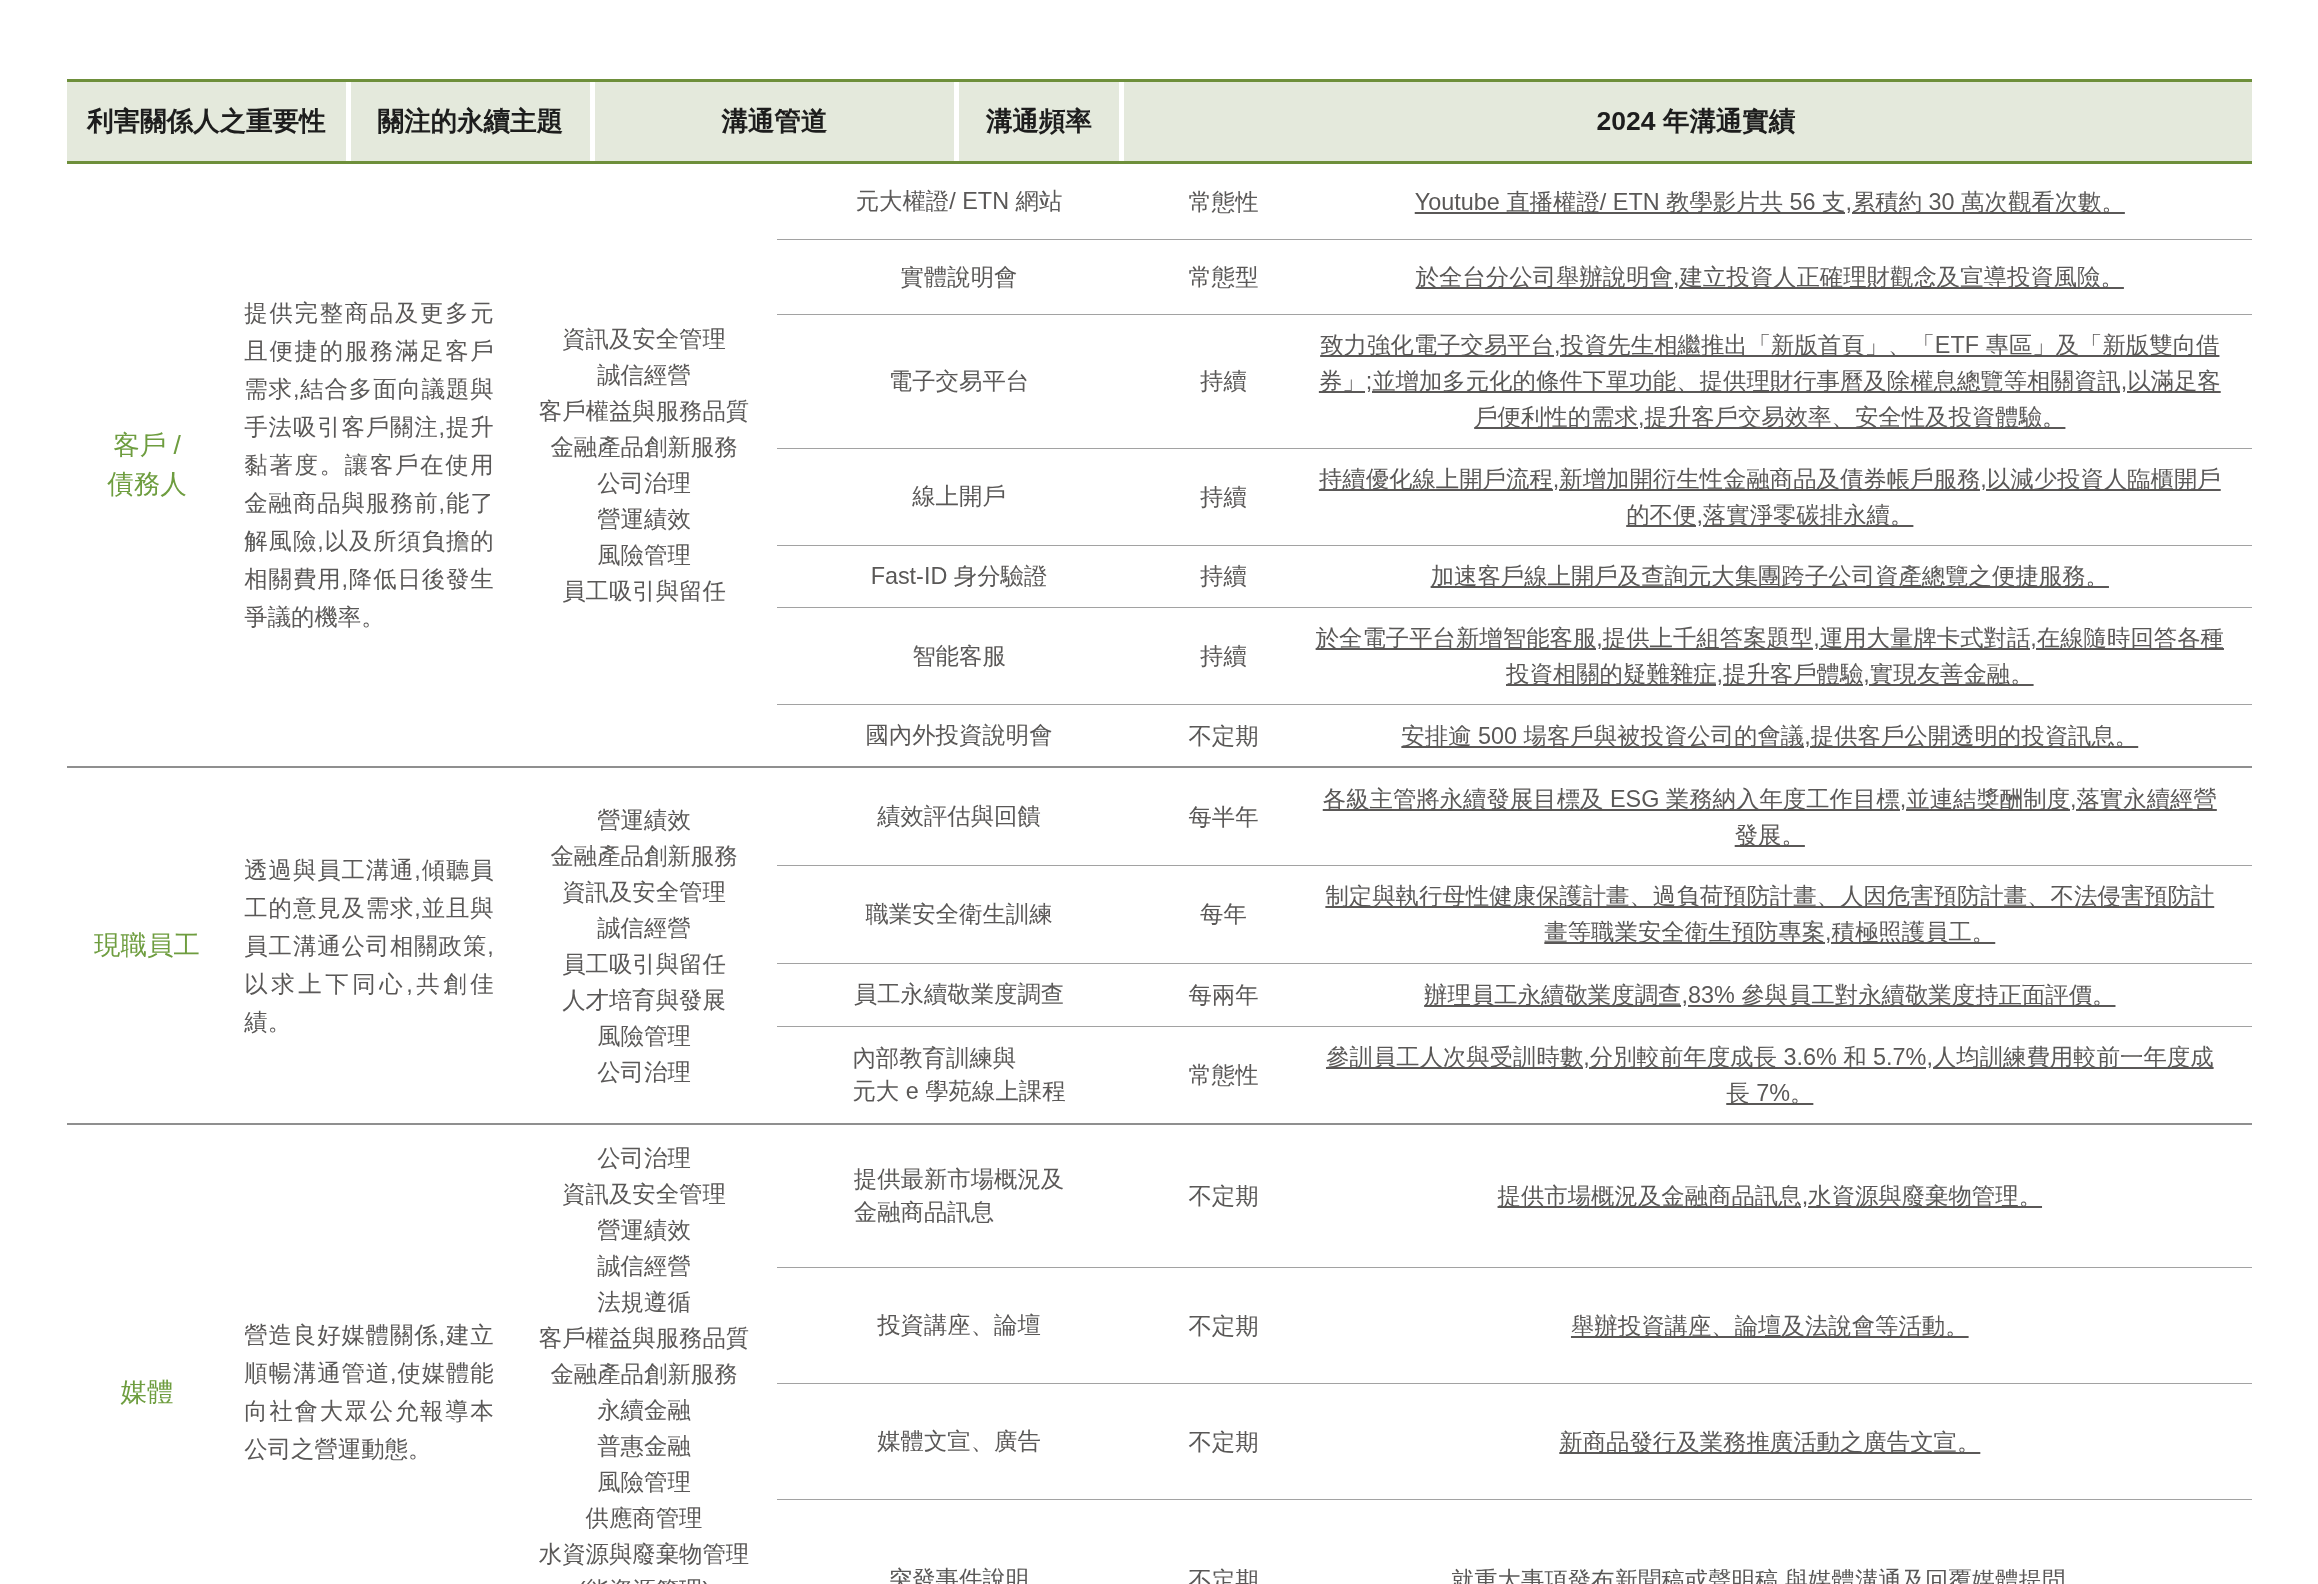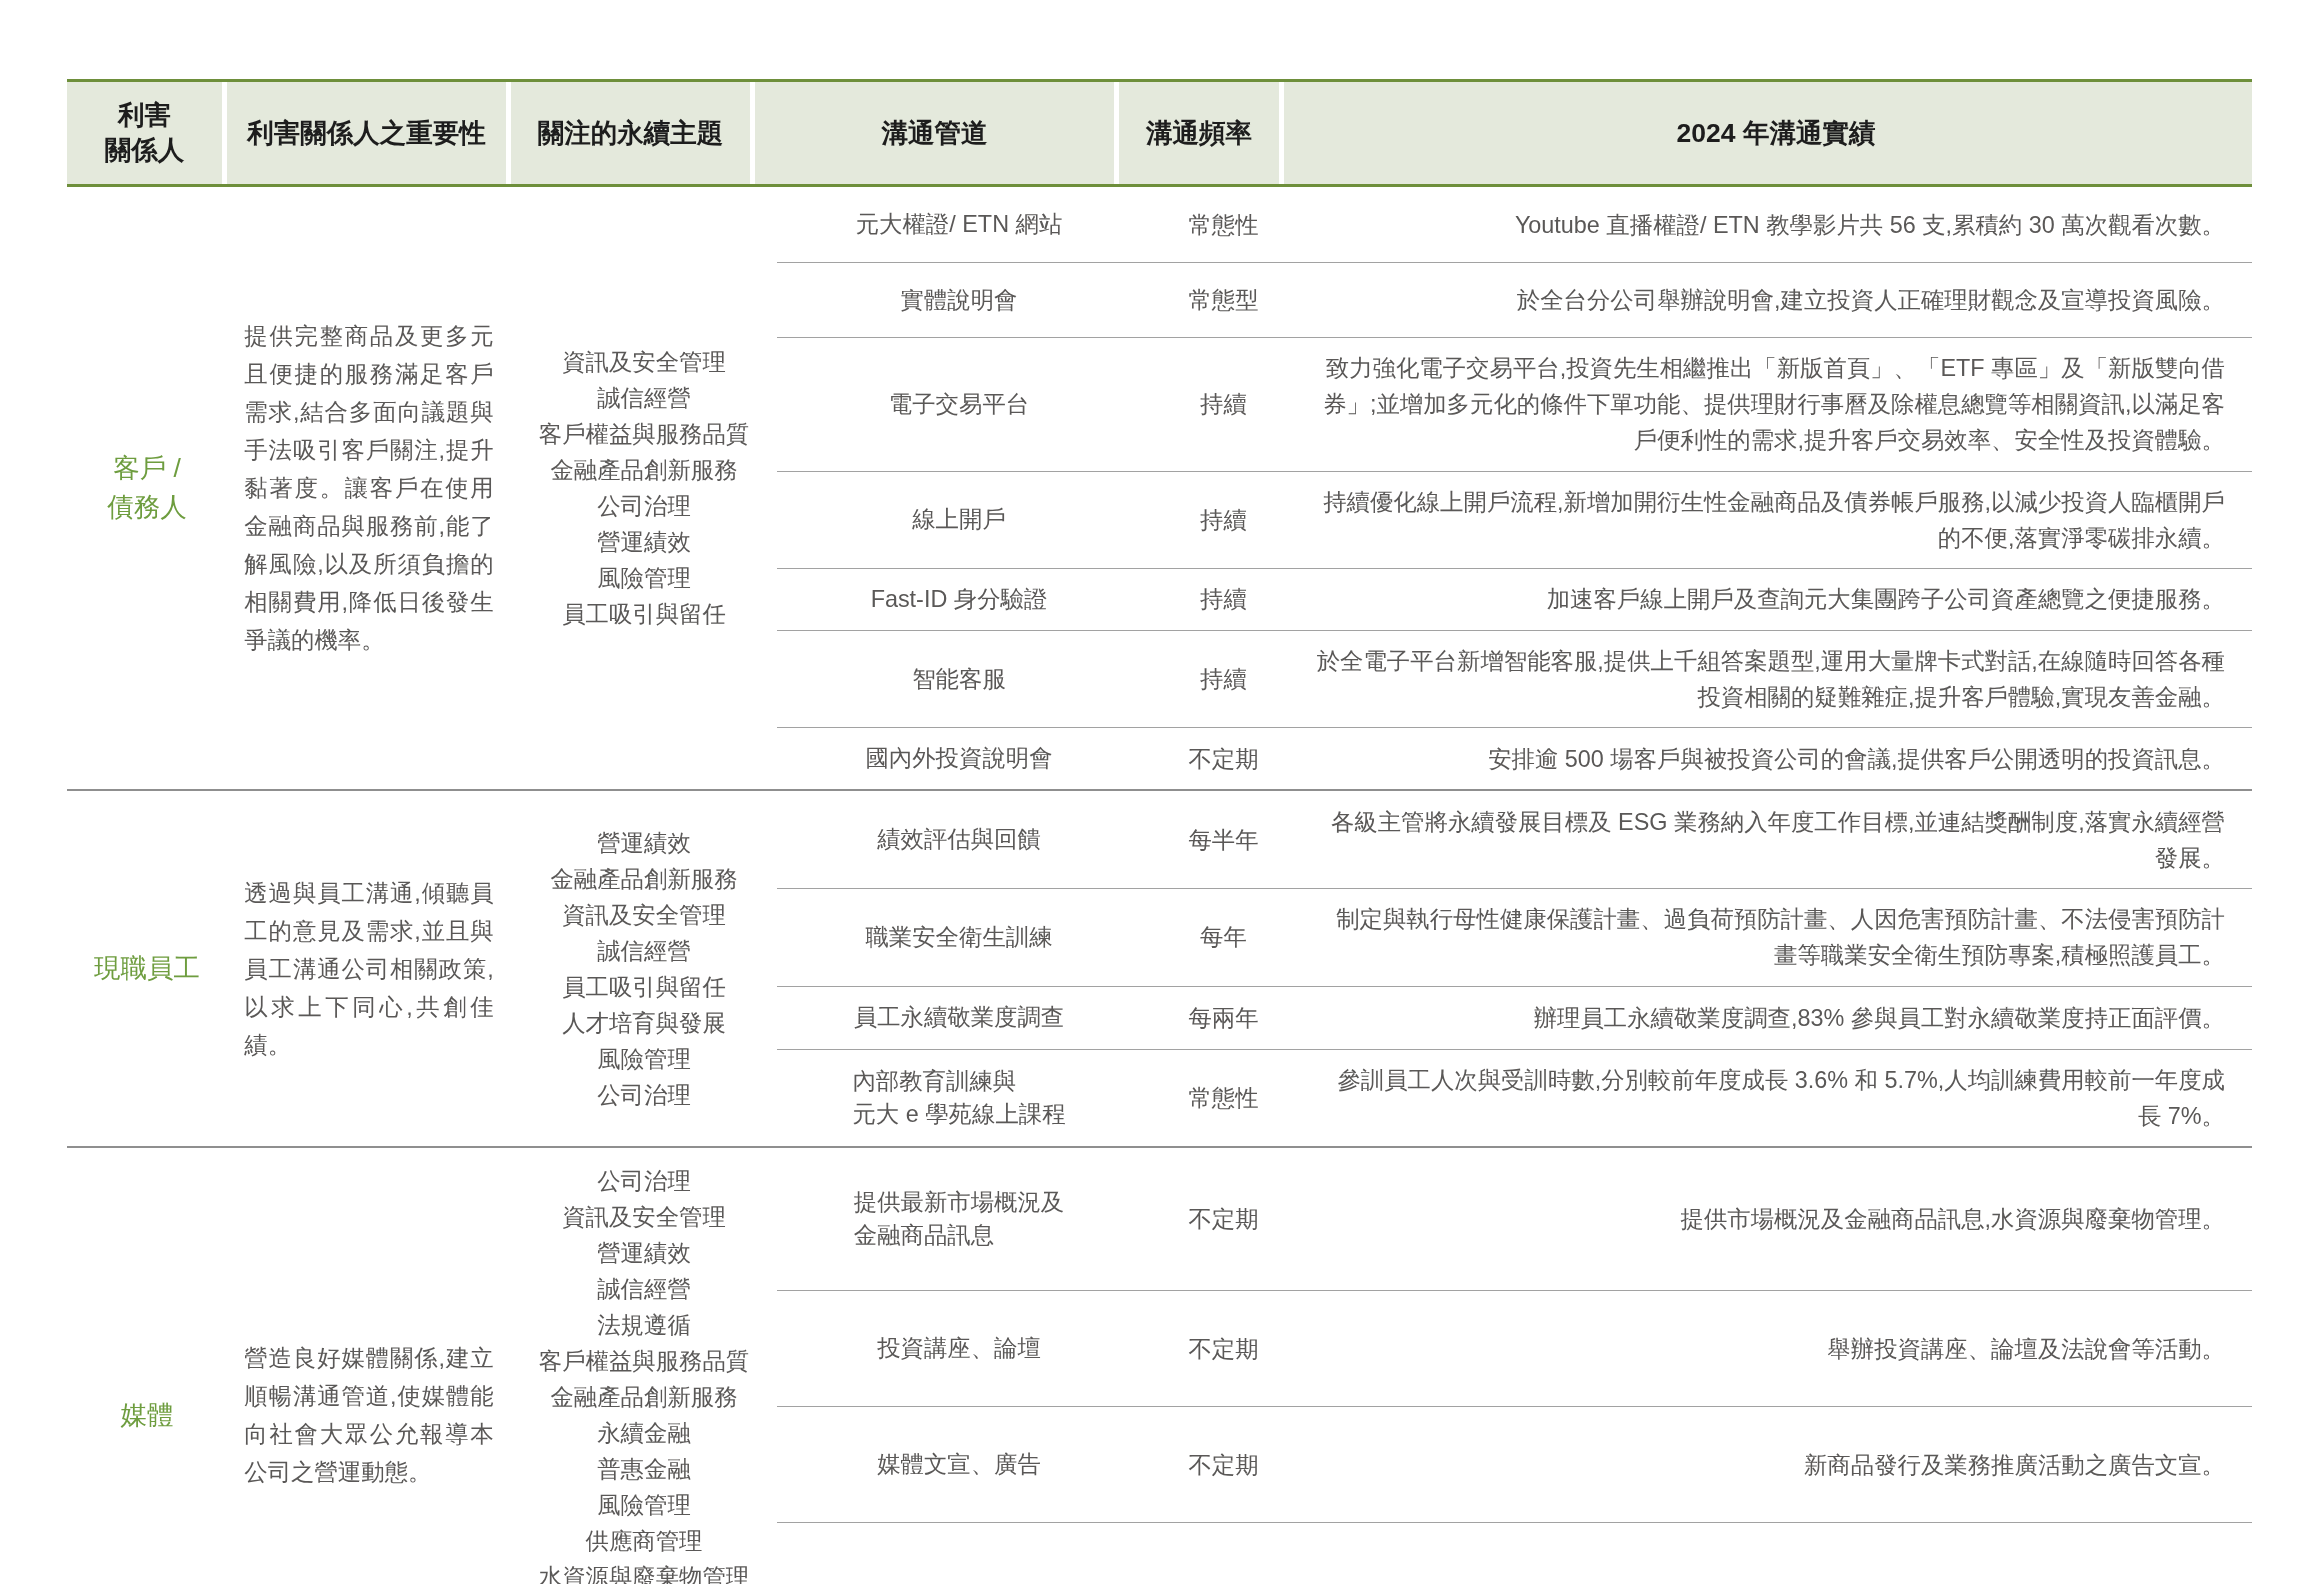--- a/index.html
+++ b/index.html
@@ -88,22 +88,23 @@
     width: 165px;
     display: flex; align-items: center; justify-content: center;
     text-align: center;
     font-size: 23.4px;
     padding: 11px 2.5px;
   }
   .result {
     flex: 1;
     font-size: 23.4px;
     line-height: 36px;
-    text-align: right;
+    text-align: center;
     padding: 12.3px 27px 12.3px 8.6px;
+    text-decoration: underline;
   }
 
   
   .g1 .row:nth-child(1) { min-height: 75px; }
   .g1 .row:nth-child(2) { min-height: 75px; }
   .g1 .row:nth-child(3) { min-height: 121px; }
   .g1 .row:nth-child(4) { min-height: 91px; }
   .g1 .row:nth-child(5) { min-height: 60px; }
   .g1 .row:nth-child(6) { min-height: 91px; }
   .g1 .row:nth-child(7) { min-height: 62px; }
@@ -118,22 +119,20 @@
   .g3 .row:nth-child(3) { min-height: 109px; }
   .g3 .row:nth-child(4) { min-height: 160px; }
 </style>
 </head>
 <body>
 
 <div class="page">
   <div class="table">
 
     <div class="thead">
-      <div class="hcell c1">利害
-關係人</div>
       <div class="hcell c2">利害關係人之重要性</div>
       <div class="hcell c3">關注的永續主題</div>
       <div class="hcell c4">溝通管道</div>
       <div class="hcell c5">溝通頻率</div>
       <div class="hcell c6">2024 年溝通實績</div>
     </div>
 
     <section class="group g1">
       <div class="cell stake">客戶 /
 債務人</div>

